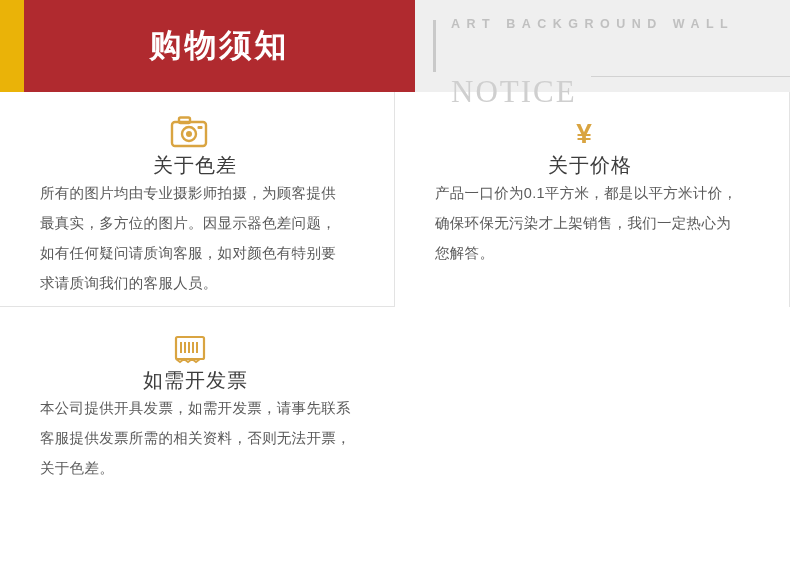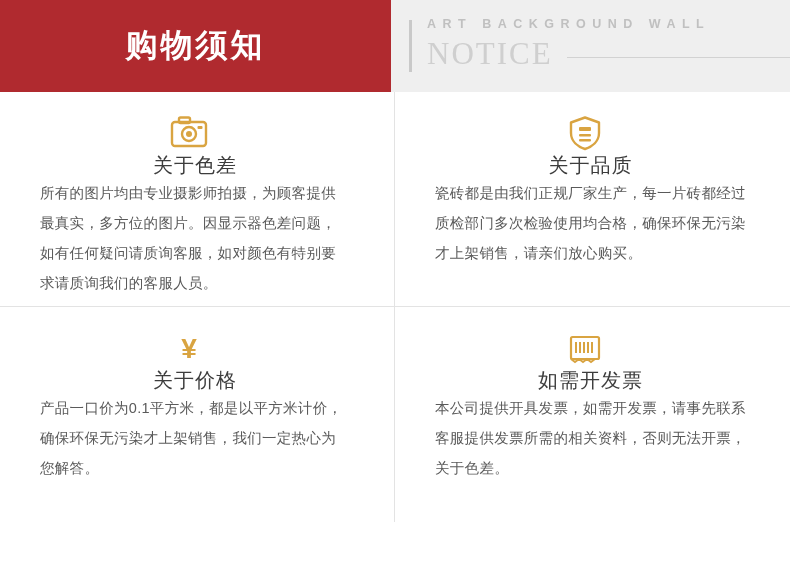--- a/index.html
+++ b/index.html
@@ -18,20 +18,21 @@
   }
 
   
   .header {
     position: relative;
     width: 790px;
     height: 92px;
     background: #eab308;
     display: flex;
     align-items: stretch;
+    padding-left: 24px;
   }
   .header-red {
     width: 391px;
     height: 92px;
     background: #b02a2f;
     display: flex;
     align-items: center;
     justify-content: center;
     flex: 0 0 391px;
   }
@@ -71,20 +72,21 @@
     align-items: center;
     margin-top: 2px;
   }
   .header-en-big {
     color: #cfcfcf;
     font-size: 31px;
     letter-spacing: 2px;
     line-height: 40px;
     font-family: "Liberation Serif", serif;
     font-weight: normal;
+    margin-top: 38px;
   }
   .header-rule {
     flex: 1 1 auto;
     height: 1px;
     background: #d2d2d2;
     margin-left: 14px;
     margin-right: 0px;
     margin-top: 6px;
   }
 
@@ -165,34 +167,20 @@
             <circle cx="19" cy="20" r="7" fill="none" stroke="#d9a441" stroke-width="2.4"></circle>
             <circle cx="19" cy="20" r="3" fill="#d9a441"></circle>
             <rect x="27.5" y="12" width="5" height="3" rx="1" fill="#d9a441"></rect>
           </svg>
         </span>
         <span class="cell-title">关于色差</span>
       </div>
       <div class="cell-body">所有的图片均由专业摄影师拍摄，为顾客提供最真实，多方位的图片。因显示器色差问题，如有任何疑问请质询客服，如对颜色有特别要求请质询我们的客服人员。</div>
     </div>
 
-    <div class="cell row1">
-      <div class="cell-head">
-        <span class="cell-icon">
-          <svg width="38" height="38" viewBox="0 0 38 38">
-            <path d="M19 3.5 L33 8.5 V19 C33 27 26.5 32.5 19 35 C11.5 32.5 5 27 5 19 V8.5 Z" fill="none" stroke="#d9a441" stroke-width="2.4" stroke-linejoin="round"></path>
-            <rect x="13" y="13" width="12" height="4" rx="1" fill="#d9a441"></rect>
-            <rect x="13" y="20" width="12" height="2.6" rx="1" fill="#d9a441"></rect>
-            <rect x="13" y="25" width="12" height="2.6" rx="1" fill="#d9a441"></rect>
-          </svg>
-        </span>
-        <span class="cell-title">关于品质</span>
-      </div>
-      <div class="cell-body">瓷砖都是由我们正规厂家生产，每一片砖都经过质检部门多次检验使用均合格，确保环保无污染才上架销售，请亲们放心购买。</div>
-    </div>
 
     <div class="cell left">
       <div class="cell-head">
         <span class="cell-icon">
           <svg width="38" height="38" viewBox="0 0 38 38">
             <text x="19" y="29" text-anchor="middle" font-size="28" font-family="Liberation Sans, sans-serif" font-weight="bold" fill="#d9a441">¥</text>
           </svg>
         </span>
         <span class="cell-title">关于价格</span>
       </div>

